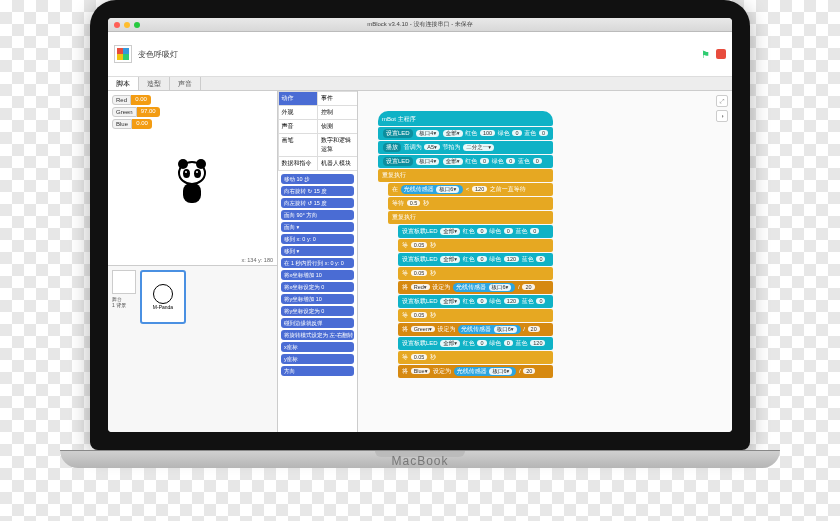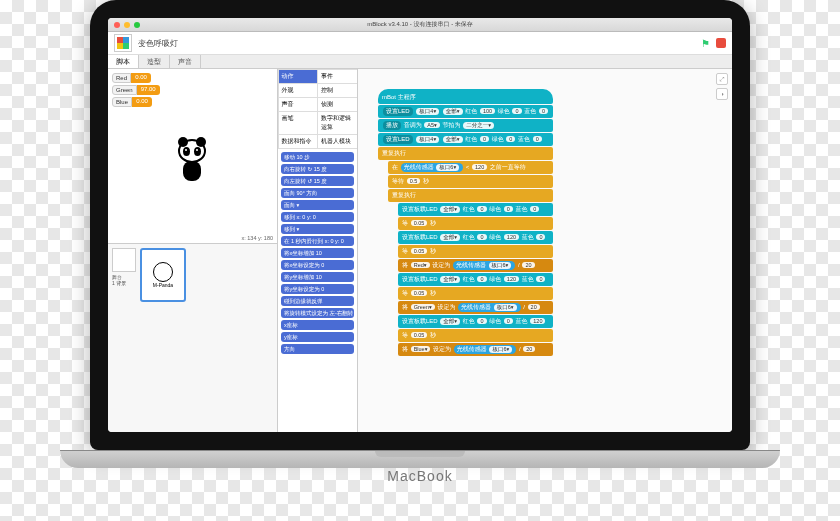--- a/index.html
+++ b/index.html
@@ -6,27 +6,27 @@
 body{background:transparent;width:840px;height:521px;position:relative;overflow:hidden}
 .checker{position:absolute;inset:0;background-image:
  linear-gradient(45deg,#e7e7e7 25%,transparent 25%,transparent 75%,#e7e7e7 75%),
  linear-gradient(45deg,#e7e7e7 25%,transparent 25%,transparent 75%,#e7e7e7 75%);
  background-size:24px 24px;background-position:0 0,12px 12px;z-index:0}
 .macbook{position:absolute;left:90px;top:0;width:660px;height:498px;z-index:1}
 .screen-outer{width:660px;height:450px;background:#111;border-radius:26px 26px 8px 8px;padding:18px;box-shadow:0 4px 20px rgba(0,0,0,.3)}
 .screen{width:100%;height:100%;background:#f2f2f2;border-radius:4px;overflow:hidden;display:flex;flex-direction:column;font-size:7px}
 .base{width:720px;height:18px;background:linear-gradient(#d0d0d0,#b5b5b5);margin-left:-30px;border-radius:0 0 28px 28px;border-top:1px solid #888;position:relative;display:flex;justify-content:center;align-items:flex-start}
 .notch{width:90px;height:6px;background:#bbb;border-radius:0 0 6px 6px}
-.brand{position:absolute;top:17px;font-size:14px;color:#777;letter-spacing:1px}
+.brand{position:absolute;top:3px;font-size:12px;color:#777;letter-spacing:1px}
 .titlebar{height:14px;background:linear-gradient(#e9e9e9,#d8d8d8);display:flex;align-items:center;padding:0 6px;border-bottom:1px solid #bbb;position:relative}
 .tb-dots{display:flex;gap:4px}
 .tb-dot{width:6px;height:6px;border-radius:50%}
 .tb-dot.r{background:#ff5f56}.tb-dot.y{background:#ffbd2e}.tb-dot.g{background:#27c93f}
 .title{position:absolute;left:50%;transform:translateX(-50%);font-size:6px;color:#444}
-.toolbar{height:23px;background:#fff;border-bottom:1px solid #ddd;display:flex;align-items:center;padding:0 6px;gap:6px}
+.toolbar{height:45px;background:#fff;border-bottom:1px solid #ddd;display:flex;align-items:center;padding:0 6px;gap:6px}
 .logo-box{width:18px;height:18px;background:#fff;border:1px solid #ccc;display:flex;align-items:center;justify-content:center}
 .logo-sw{width:12px;height:12px;display:flex;flex-wrap:wrap}
 .logo-sw span{width:6px;height:6px}
 .project-name{font-size:8px;color:#444}
 .toolbar-spacer{flex:1}
 .flag{font-size:10px}
 .hex{width:10px;height:10px;background:#e84c3d;border-radius:2px}
 .tabs{height:14px;background:#ededed;display:flex;border-bottom:1px solid #ccc}
 .tab{padding:2px 8px;font-size:7px;color:#555;border-right:1px solid #ccc}
 .tab.active{background:#fff;color:#000}

